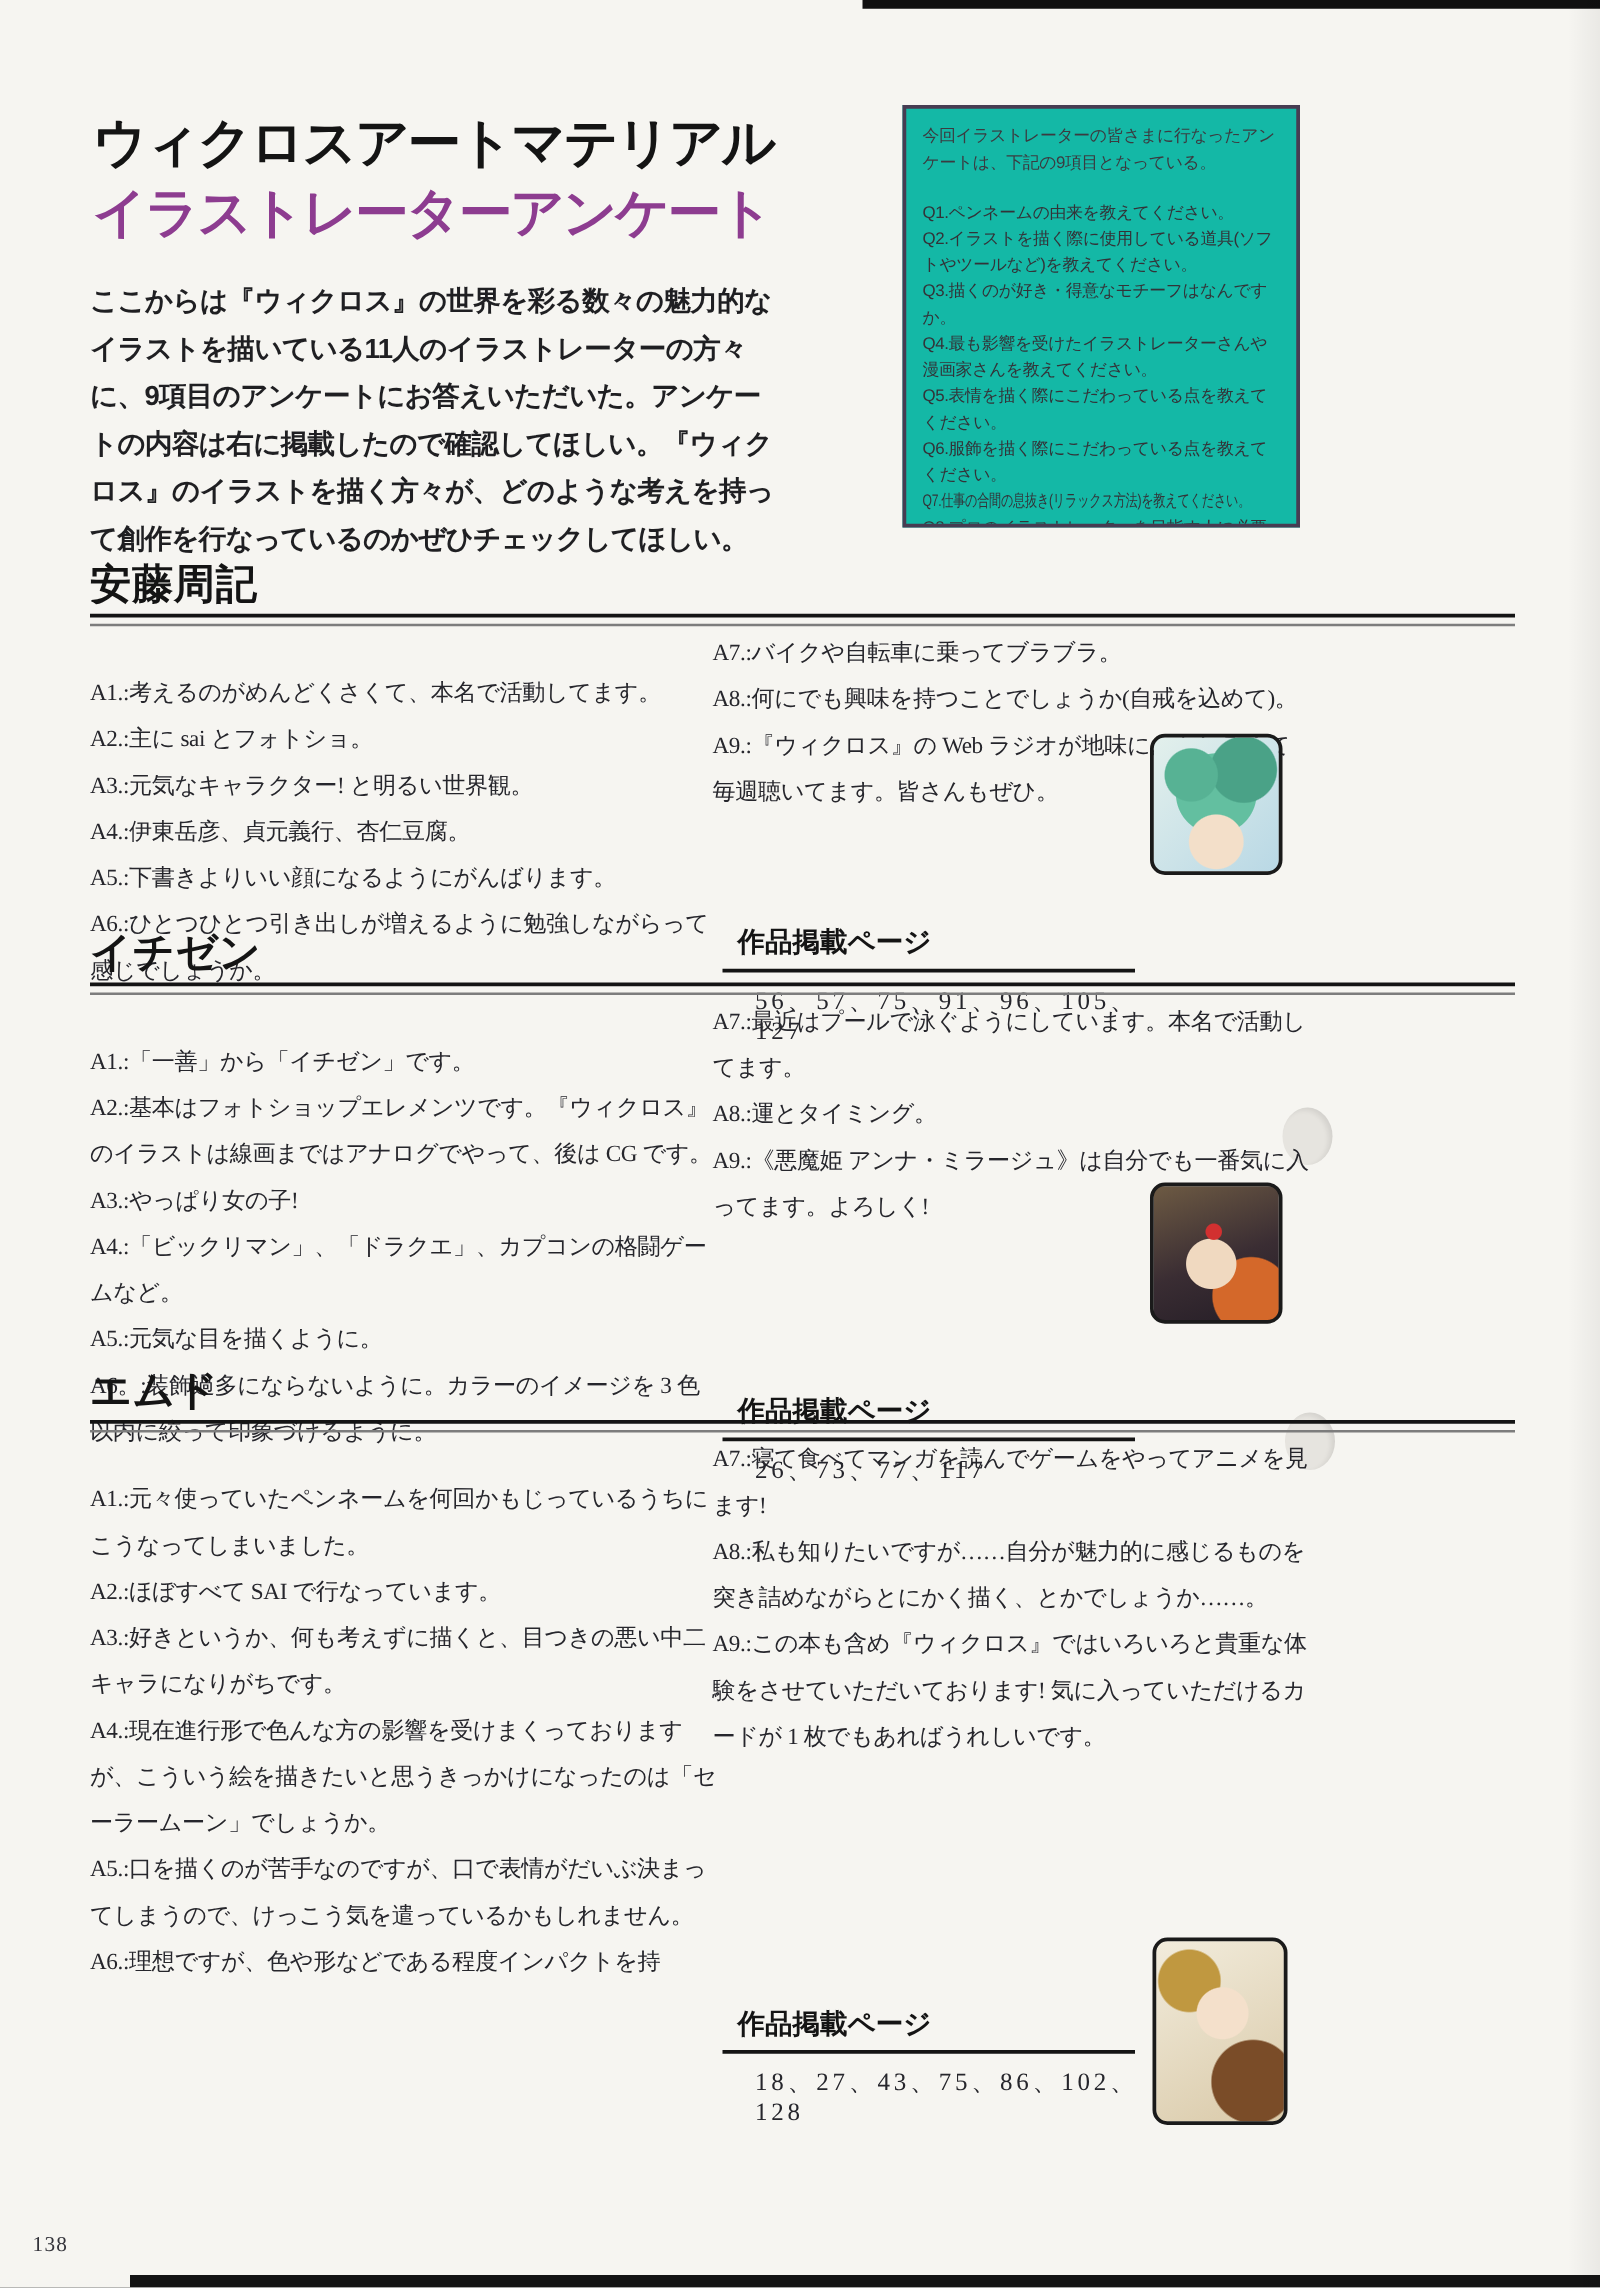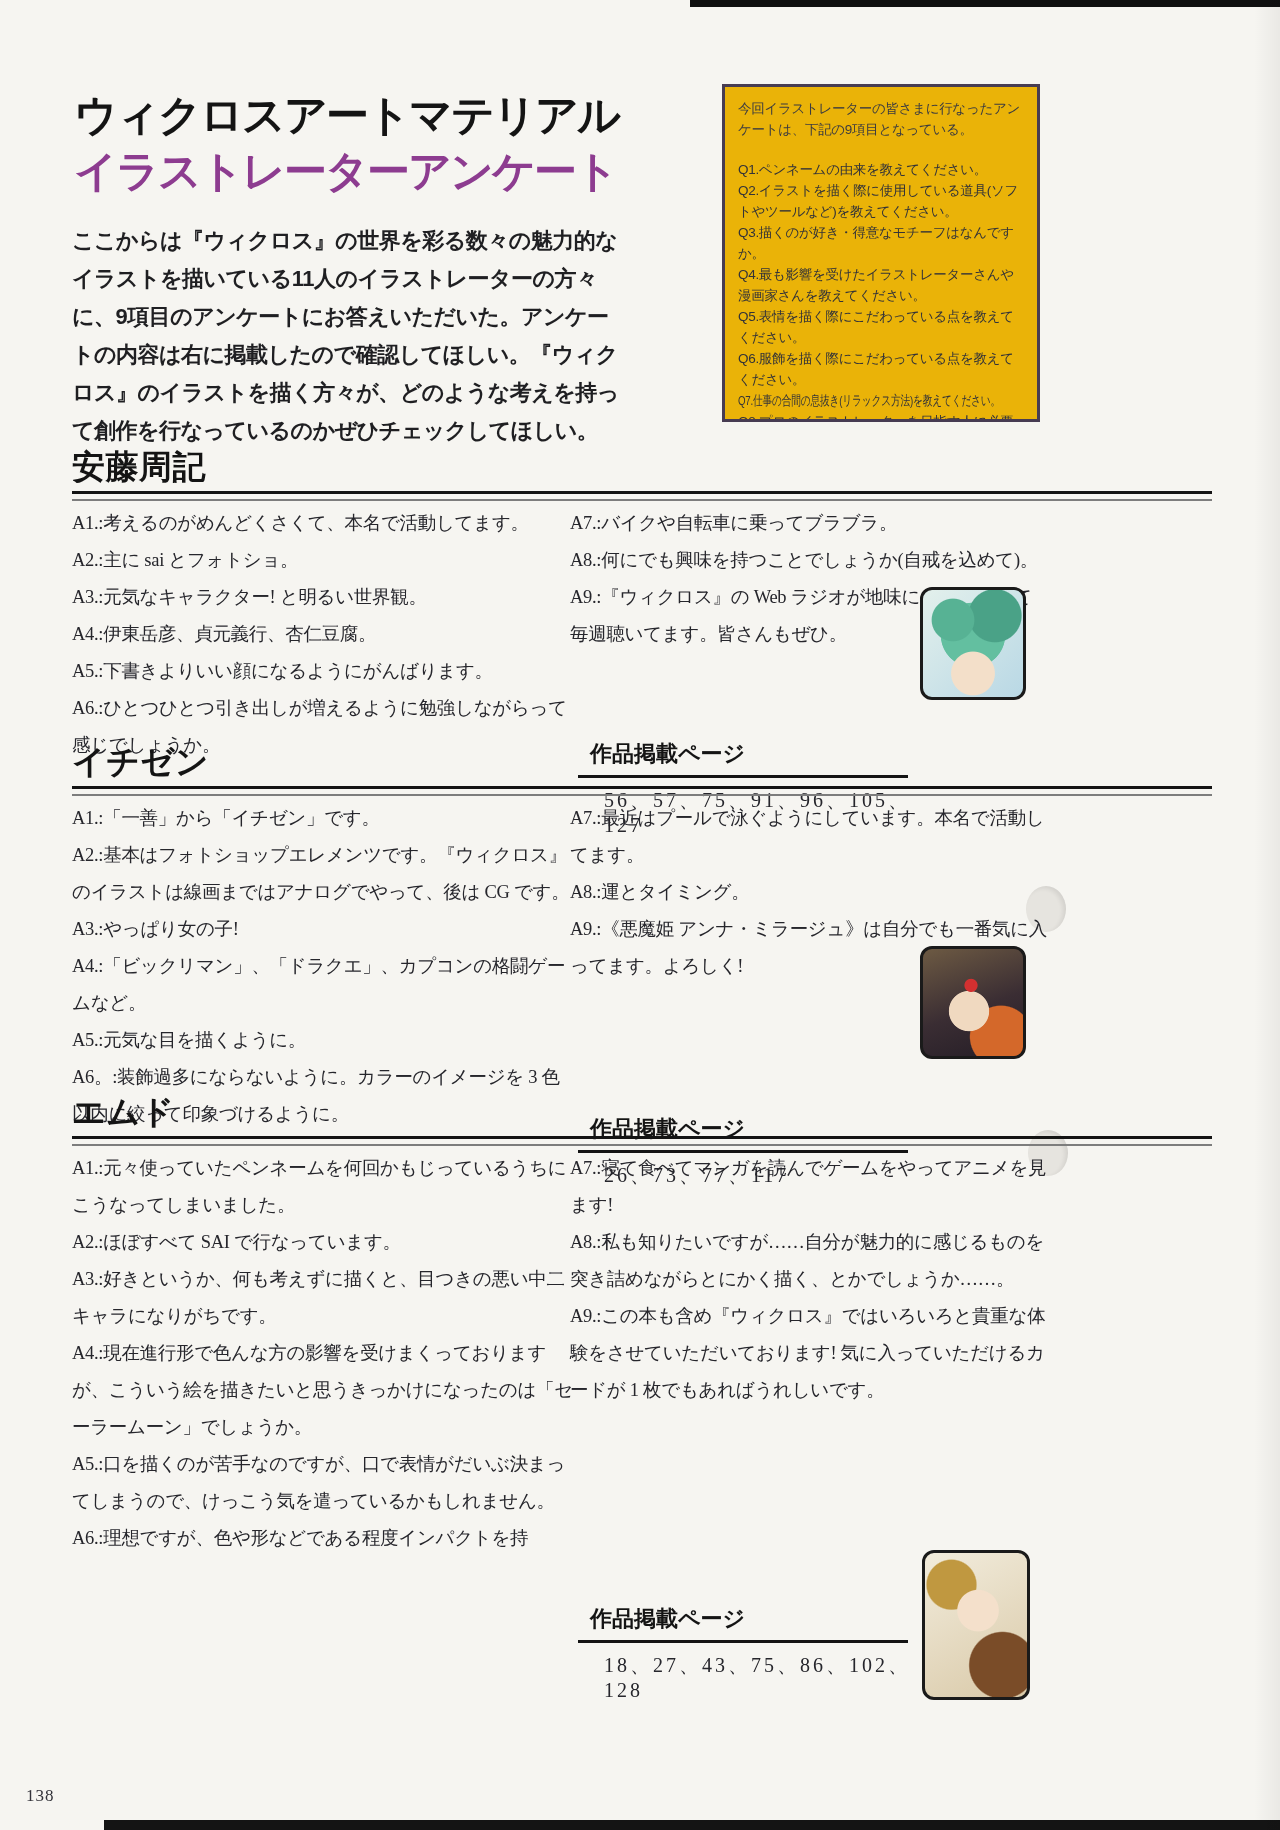--- a/index.html
+++ b/index.html
@@ -25,36 +25,36 @@
   .title.t1{top:92px;color:#141414;}
   .title.t2{top:148px;color:#8d3c90;}
   .intro{
     position:absolute;left:72px;top:222px;width:556px;
     font-size:22px;font-weight:700;line-height:38px;letter-spacing:-0.5px;color:#1f1f22;
   }
 
   
   .qbox{
     position:absolute;left:722px;top:84px;width:318px;height:338px;box-sizing:border-box;
-    background:#eab308;border:3px solid #473c52;padding:11px 13px;overflow:hidden;
+    background:#14b8a6;border:3px solid #473c52;padding:11px 13px;overflow:hidden;
   }
   .qbox-intro{font-size:13.5px;line-height:21px;letter-spacing:-0.3px;color:#3b3b40;margin:0 0 19px 0;}
   .qline{font-size:13.5px;line-height:21px;letter-spacing:-0.3px;color:#333338;}
   .qline.condensed{white-space:nowrap;display:inline-block;transform:scaleX(0.72);transform-origin:0 50%;}
 
   
   .section{position:absolute;left:72px;width:1140px;}
   .sec1{top:447px;height:375px;}
   .sec2{top:742px;height:350px;}
   .sec3{top:1092px;height:640px;}
   .section-name{font-size:33px;font-weight:900;letter-spacing:0.5px;color:#141414;line-height:40px;}
   .section-rule{position:absolute;left:0;top:44px;width:1140px;height:5px;
                 border-top:3px solid #141414;border-bottom:2px solid #7d7d7d;}
   .col{position:absolute;top:58px;}
-  .col-left{left:0;width:505px;}
+  .col-left{left:0;width:505px;margin-top:32px;}
   .col-right{left:498px;width:478px;}
   .answer{margin:0;font-family:"Liberation Serif","DejaVu Serif",serif;
           font-size:18.5px;line-height:37px;letter-spacing:-0.3px;color:#26262c;}
 
   .pages-block{position:absolute;left:506px;width:346px;}
   .sec1 .pages-block{top:292px;}
   .sec2 .pages-block{top:372px;}
   .sec3 .pages-block{top:512px;}
   .pages-label{font-size:22px;font-weight:900;color:#141414;
                border-bottom:3px solid #141414;padding:0 0 6px 12px;width:330px;box-sizing:border-box;}

